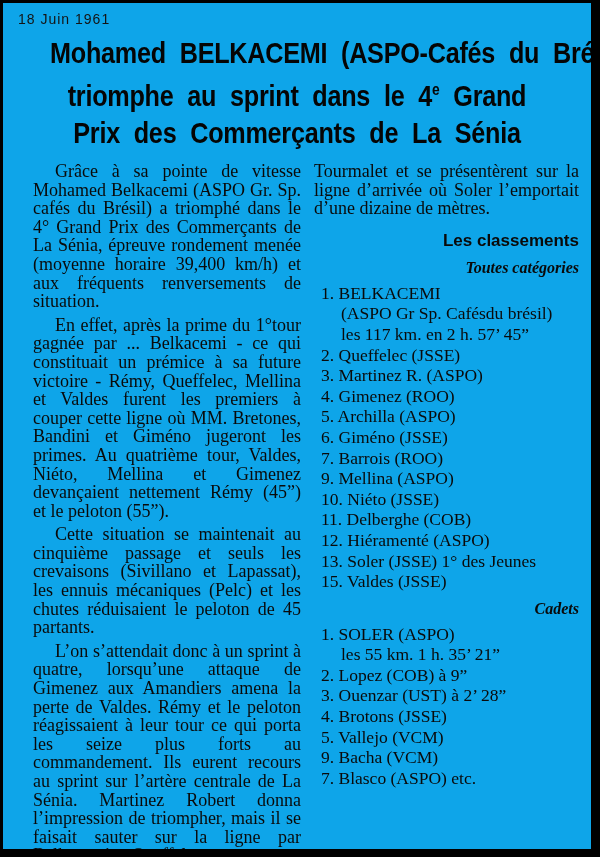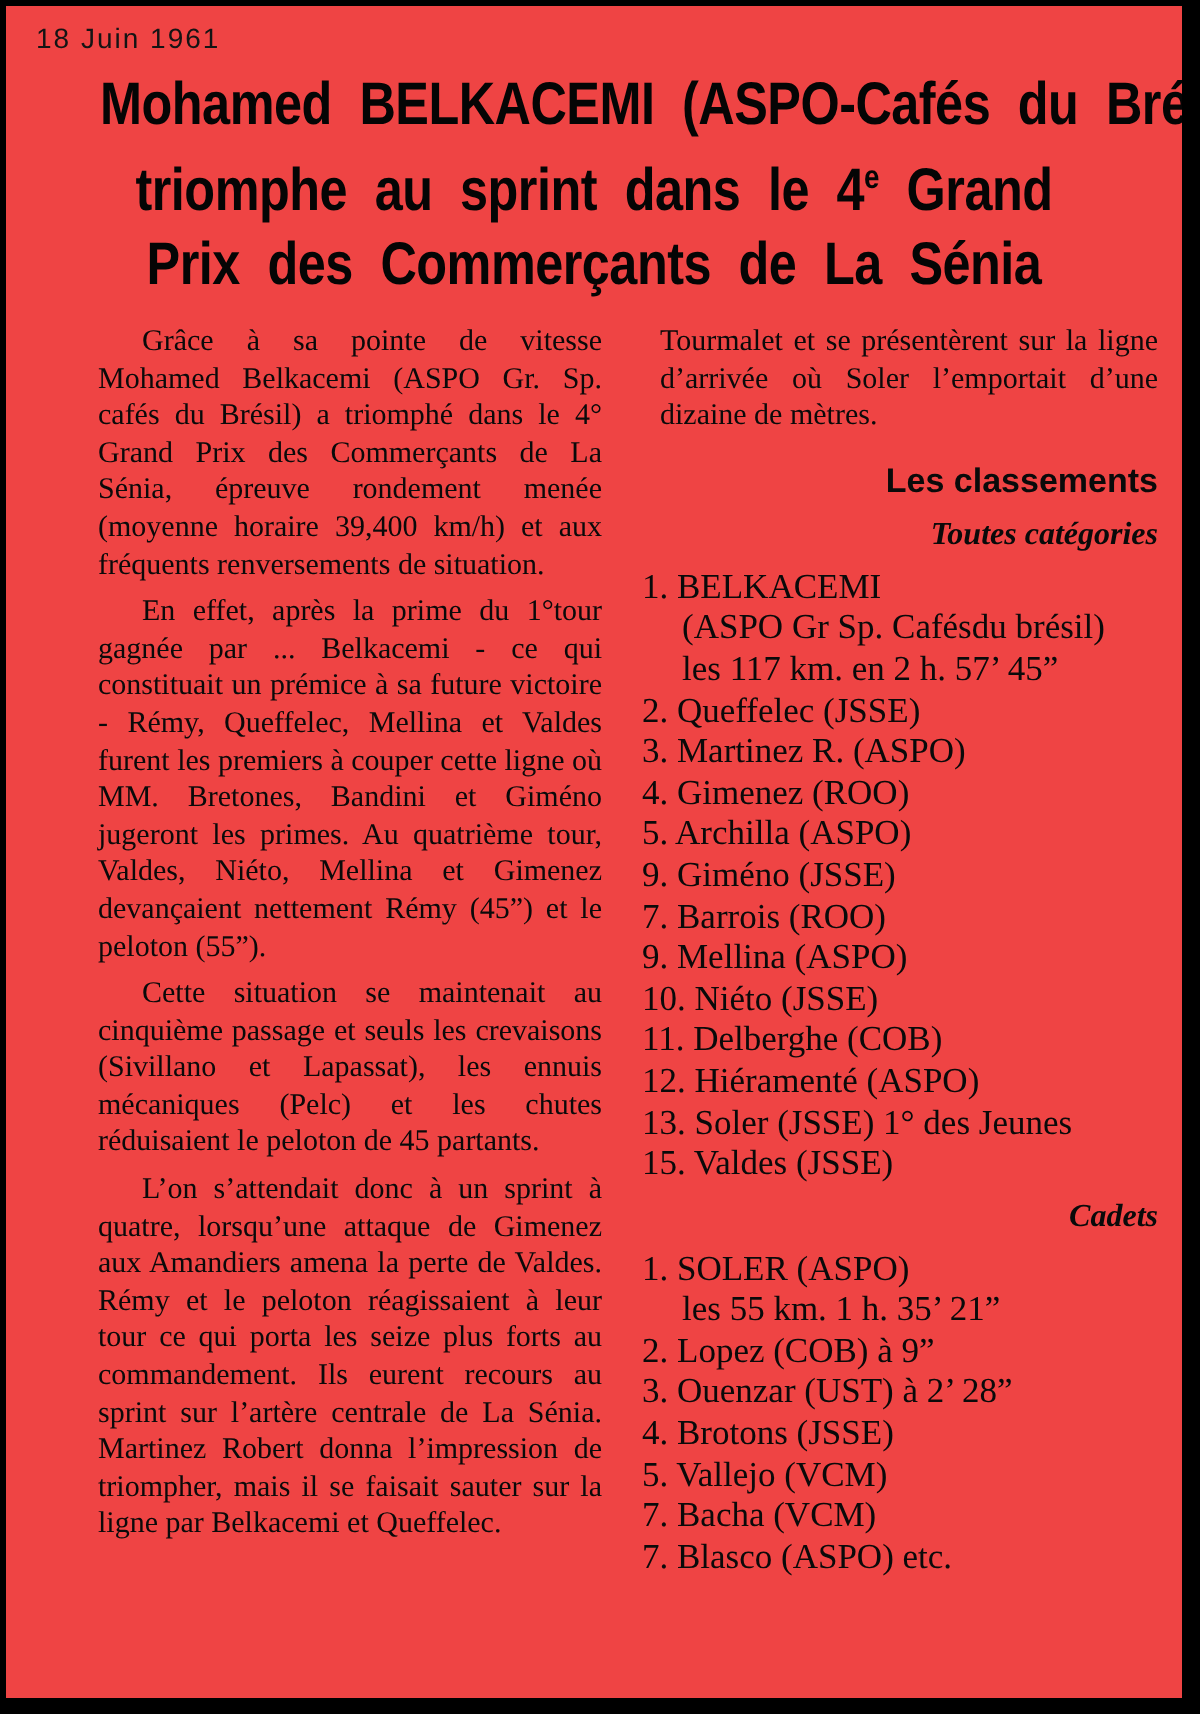--- a/index.html
+++ b/index.html
@@ -1,21 +1,21 @@
 <!DOCTYPE html>
 <html><head>
 <meta charset="utf-8">
 <style>
   * { box-sizing: border-box; }
   html, body { margin: 0; padding: 0; background: #ffffff; }
   .page {
     position: relative;
     width: 600px;
     height: 857px;
-    background: #ef4444;
+    background: #0ea5e9;
     color: #0a0a0a;
     border-top: 3px solid #000;
     border-left: 3px solid #000;
     border-right: 9px solid #000;
     border-bottom: 8px solid #000;
     overflow: hidden;
     font-family: "Liberation Serif", serif;
   }
   .date-line {
     position: absolute;
@@ -45,24 +45,24 @@
   .columns {
     display: flex;
     margin-top: 11px;
     padding-left: 30px;
     padding-right: 12px;
     gap: 13px;
   }
   .col-left { flex: 0 0 268px; width: 268px; }
   .col-right { flex: 1 1 auto; min-width: 0; }
   .body-p {
-    font-size: 15px;
+    font-size: 18px;
     line-height: 18.6px;
     text-align: justify;
-    margin: 0 0 5px 16px;
+    margin: 0 0 5px 0;
     text-indent: 22px;
   }
   .cont-p { text-indent: 0; margin-bottom: 2px; }
   .section-title {
     font-family: Liberation Sans, sans-serif;
     font-weight: bold;
     font-size: 17px;
     text-align: right;
     margin: 13px 0 4px 0;
   }
@@ -112,37 +112,37 @@
 
       <div class="cat-heading">Toutes catégories</div>
       <div class="rank-list">
         <div class="rank-item">1. BELKACEMI
 (ASPO Gr Sp. Cafésdu brésil)
 les 117 km. en 2 h. 57’ 45”</div>
         <div class="rank-item">2. Queffelec (JSSE)</div>
         <div class="rank-item">3. Martinez R. (ASPO)</div>
         <div class="rank-item">4. Gimenez (ROO)</div>
         <div class="rank-item">5. Archilla (ASPO)</div>
-        <div class="rank-item">9. Giméno (JSSE)</div>
+        <div class="rank-item">6. Giméno (JSSE)</div>
         <div class="rank-item">7. Barrois (ROO)</div>
         <div class="rank-item">9. Mellina (ASPO)</div>
         <div class="rank-item">10. Niéto (JSSE)</div>
         <div class="rank-item">11. Delberghe (COB)</div>
         <div class="rank-item">12. Hiéramenté (ASPO)</div>
         <div class="rank-item">13. Soler (JSSE) 1° des Jeunes</div>
         <div class="rank-item">15. Valdes (JSSE)</div>
       </div>
 
       <div class="cat-heading">Cadets</div>
       <div class="rank-list">
         <div class="rank-item">1. SOLER (ASPO)
 les 55 km. 1 h. 35’ 21”</div>
         <div class="rank-item">2. Lopez (COB) à 9”</div>
         <div class="rank-item">3. Ouenzar (UST) à 2’ 28”</div>
         <div class="rank-item">4. Brotons (JSSE)</div>
         <div class="rank-item">5. Vallejo (VCM)</div>
-        <div class="rank-item">7. Bacha (VCM)</div>
+        <div class="rank-item">9. Bacha (VCM)</div>
         <div class="rank-item">7. Blasco (ASPO) etc.</div>
       </div>
     </div>
 
   </div>
 </div>
 
 </body></html>

